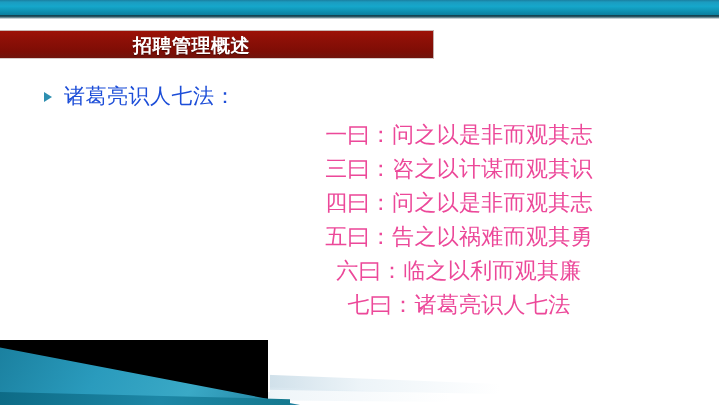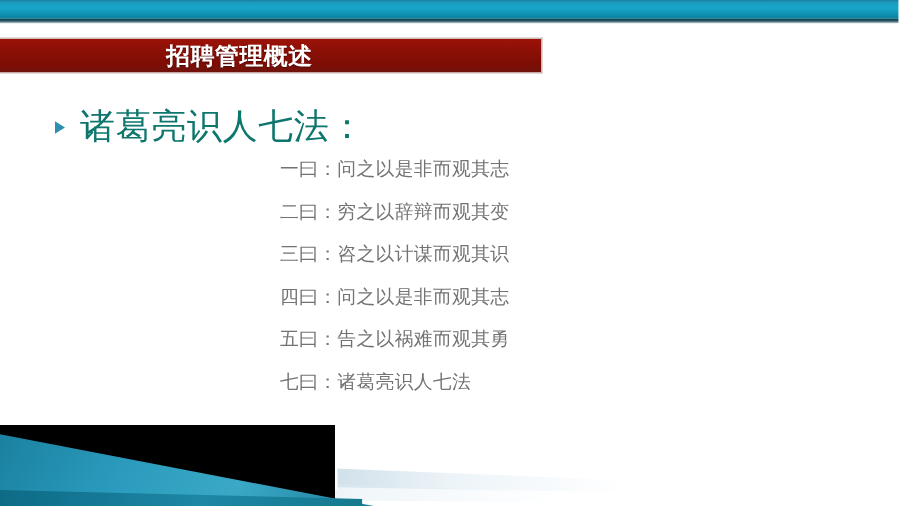--- a/index.html
+++ b/index.html
@@ -89,40 +89,41 @@
     width: 0;
     height: 0;
     border-left: 8px solid #2e8fb0;
     border-top: 5.5px solid transparent;
     border-bottom: 5.5px solid transparent;
     margin-right: 12px;
     margin-top: 2px;
     flex: none;
   }
   .bullet-label {
-    font-size: 28px;
-    color: #0f766e;
+    font-size: 21px;
+    color: #1d4ed8;
     white-space: nowrap;
     letter-spacing: 0.5px;
   }
 
   
   .maxims {
     position: absolute;
     left: 224px;
     top: 118px;
     width: 470px;
   }
   .maxim-line {
     height: 34px;
     line-height: 34px;
-    font-size: 15px;
-    color: #737373;
+    font-size: 22px;
+    color: #ec4899;
     white-space: nowrap;
     letter-spacing: 0.3px;
+    text-align: center;
   }
   .deco-black-notch {
     position: absolute;
     left: 0;
     top: 340px;
     width: 268px;
     height: 65px;
     background: #000000;
   }
   
@@ -191,24 +192,24 @@
   <div class="title-plate"></div>
   <div class="title-text">招聘管理概述</div>
 
   <div class="bullet-row">
     <span class="bullet-tri"></span>
     <span class="bullet-label">诸葛亮识人七法：</span>
   </div>
 
   <div class="maxims">
     <div class="maxim-line">一曰：问之以是非而观其志</div>
-    <div class="maxim-line">二曰：穷之以辞辩而观其变</div>
     <div class="maxim-line">三曰：咨之以计谋而观其识</div>
     <div class="maxim-line">四曰：问之以是非而观其志</div>
     <div class="maxim-line">五曰：告之以祸难而观其勇</div>
+    <div class="maxim-line">六曰：临之以利而观其廉</div>
     <div class="maxim-line">七曰：诸葛亮识人七法</div>
   </div>
 
   <div class="deco-swoosh"></div>
   <div class="deco-swoosh2"></div>
   <div class="deco-black-notch"></div>
   <div class="deco-teal"></div>
   <div class="deco-teal-strip"></div>
   <div class="deco-edge"></div>
 

